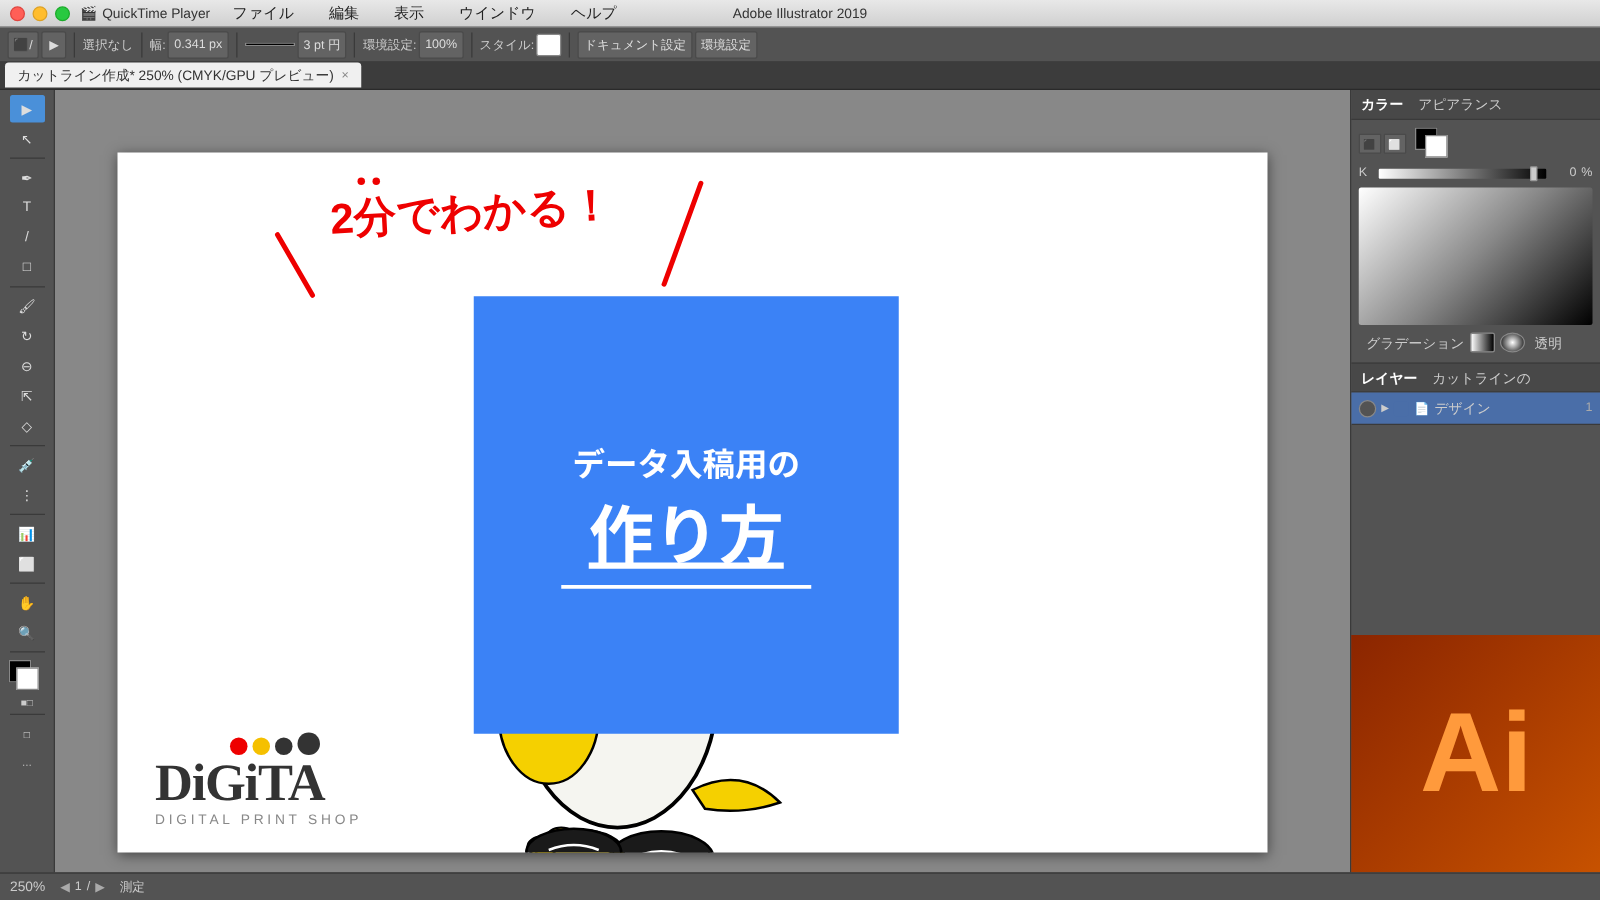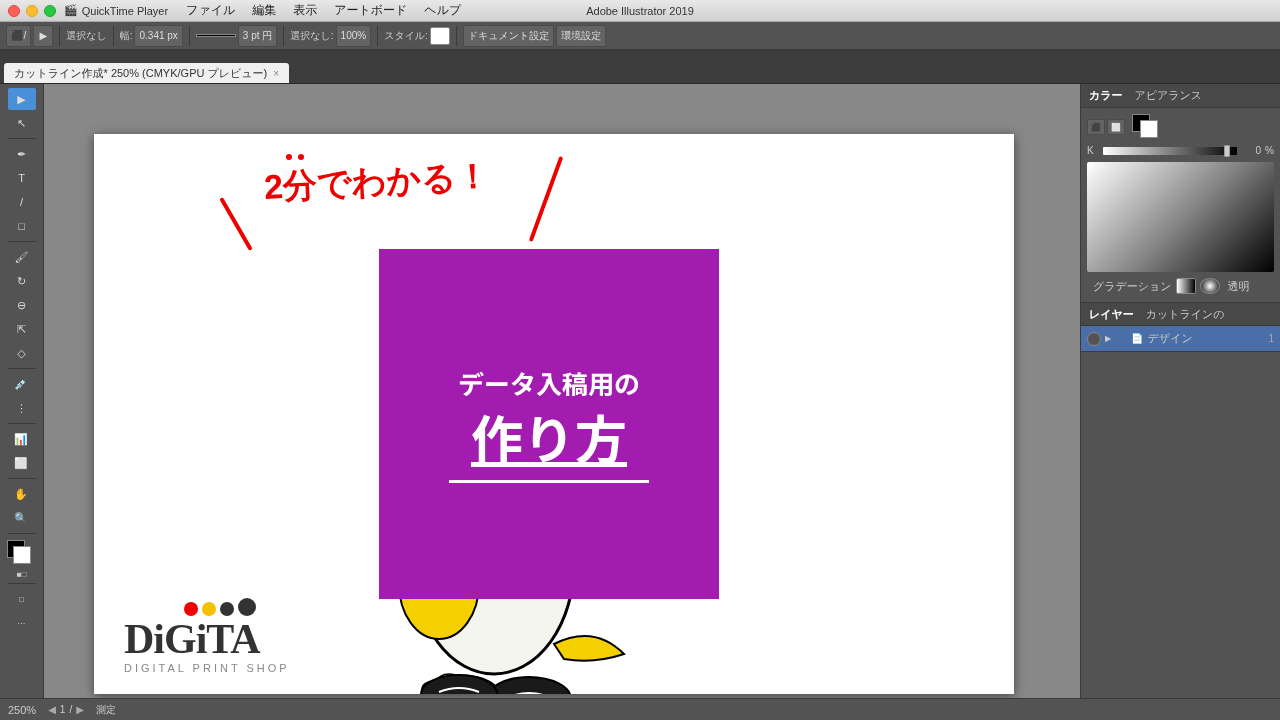--- a/index.html
+++ b/index.html
@@ -40,21 +40,21 @@
     .title-bar-app {
       display: flex;
       align-items: center;
       gap: 4px;
       margin-left: 8px;
       font-size: 11px;
       color: #333;
     }
     .title-bar-menus {
       display: flex;
-      gap: 5px;
+      gap: 16px;
       margin-left: 12px;
       font-size: 12px;
       color: #222;
     }
     .title-bar-menus span {
       padding: 1px 6px;
     }
     .title-bar-center {
       position: absolute;
       left: 50%;
@@ -100,24 +100,24 @@
       color: #ccc;
     }
     .stroke-preview {
       width: 40px;
       height: 3px;
       background: #000;
       border: 1px solid #888;
     }
 
     #tab-bar {
-      height: 34px;
+      height: 22px;
       background: #3c3c3c;
       display: flex;
-      align-items: flex-end;
+      align-items: flex-start;
       padding: 0 4px;
       border-bottom: 1px solid #2a2a2a;
     }
     .tab-item {
       height: 20px;
       background: #f0f0f0;
       border-radius: 3px 3px 0 0;
       display: flex;
       align-items: center;
       padding: 0 10px;
@@ -215,21 +215,21 @@
       border-radius: 2px;
     }
 
     
     .red-box {
       position: absolute;
       top: 115px;
       left: 285px;
       width: 340px;
       height: 350px;
-      background: #a21caf;
+      background: #3b82f6;
       display: flex;
       flex-direction: column;
       align-items: center;
       justify-content: center;
       padding: 20px;
     }
     .red-box-text1 {
       color: white;
       font-size: 26px;
       font-family: "Hiragino Kaku Gothic ProN", "Noto Sans JP", sans-serif;
@@ -512,21 +512,21 @@
     <div class="traffic-light tl-max"></div>
   </div>
   <div class="title-bar-app">
     <span>🎬</span>
     <span>QuickTime Player</span>
   </div>
   <div class="title-bar-menus">
     <span>ファイル</span>
     <span>編集</span>
     <span>表示</span>
-    <span>アートボード</span>
+    <span>ウインドウ</span>
     <span>ヘルプ</span>
   </div>
   <div class="title-bar-center">Adobe Illustrator 2019</div>
 </div>
 
 <div id="ai-toolbar">
   <div class="tool-group">
     <div class="tool-item">⬛/</div>
     <div class="tool-item">▶</div>
   </div>
@@ -543,21 +543,21 @@
   </div>
   <div class="tool-separator"></div>
   <div class="tool-group">
     <div class="stroke-preview"></div>
     <div class="tool-item">
       <span>3 pt 円</span>
     </div>
   </div>
   <div class="tool-separator"></div>
   <div class="tool-group">
-    <span class="tool-label">選択なし:</span>
+    <span class="tool-label">環境設定:</span>
     <div class="tool-item">
       <span>100%</span>
     </div>
   </div>
   <div class="tool-separator"></div>
   <div class="tool-group">
     <span class="tool-label">スタイル:</span>
     <div class="tool-item" style="width:18px;height:18px;background:#fff;border:1px solid #888;"></div>
   </div>
   <div class="tool-separator"></div>
@@ -741,20 +741,25 @@
         <div class="layer-eye"></div>
         <span style="font-size:8px;color:#ccc;">▶</span>
         <div style="width:12px;height:12px;background:#4a6ea8;border-radius:2px;"></div>
         <span style="font-size:10px;">📄</span>
         <span>デザイン</span>
         <span style="margin-left:auto;font-size:10px;color:#aaa;">1</span>
       </div>
 
     </div>
 
+    <div id="ai-brand">
+      <div class="ai-logo-inner">
+        <span class="ai-text">Ai</span>
+      </div>
+    </div>
 
   </div>
 </div>
 
 <div id="status-bar">
   <span class="status-zoom">250%</span>
   <div class="status-artboard">
     <span class="nav-arrow">◀</span>
     <span>1</span>
     <span>/</span>

